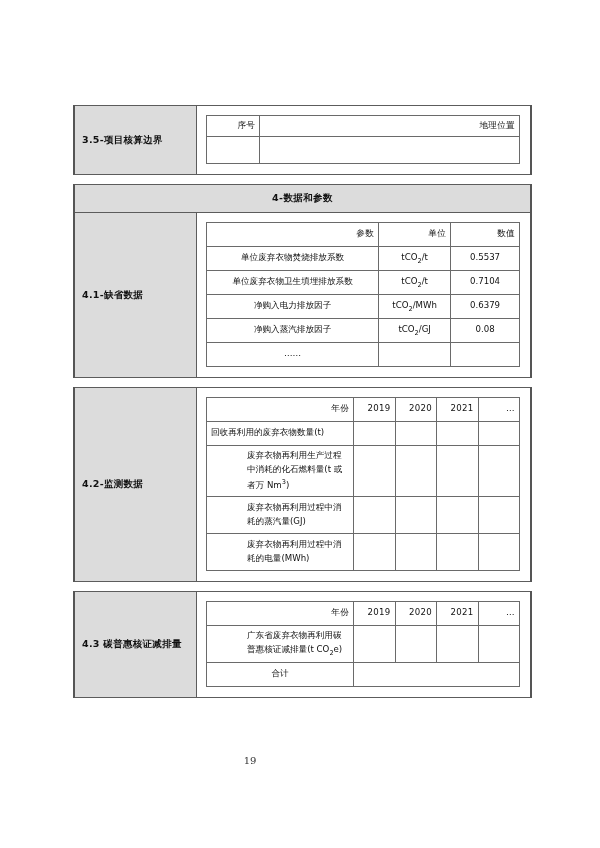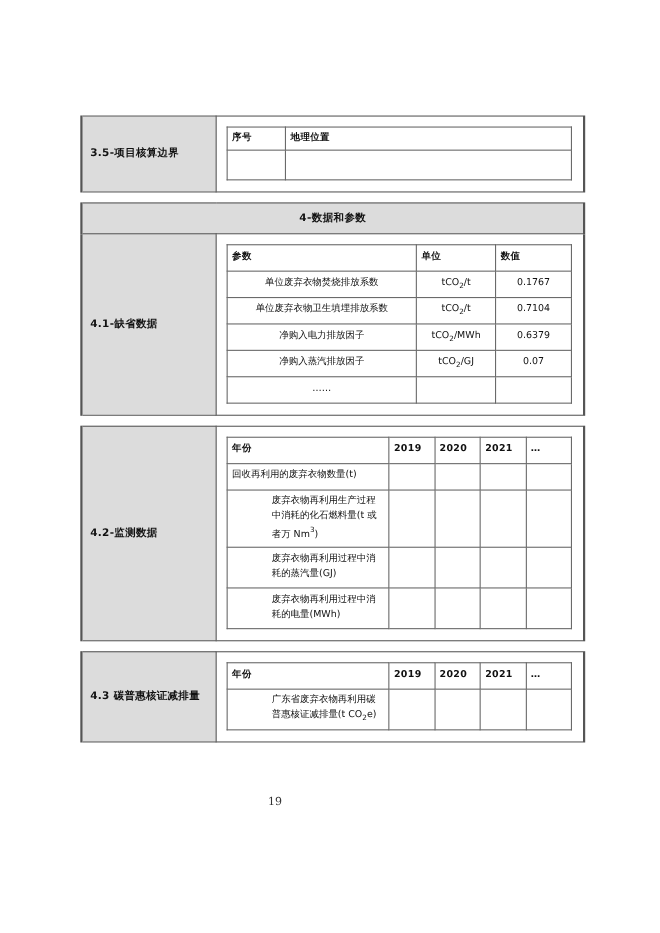--- a/index.html
+++ b/index.html
@@ -88,41 +88,41 @@
   .inner th, .inner td {
     border: 1px solid #6a6a6a;
     font-size: 8.6px;
     line-height: 1.62;
     padding: 3px 4px;
     color: #111;
     font-weight: normal;
     vertical-align: middle;
   }
   .inner th {
-    font-weight: bold;
-    text-align: left;
+    font-weight: normal;
+    text-align: right;
     letter-spacing: .3px;
   }
   .ctr { text-align: center; }
   .lft { text-align: left; padding-left: 5px; }
   .bold { font-weight: bold; }
   .tall td, .tall th { height: 17px; }
   .row2 td { height: 30px; padding-left: 40px; }
   .blank { background: #fff; }
   sub { font-size: 6.6px; }
   sup { font-size: 6.6px; }
 
   
   .geo-table td { height: 20px; }
 
   
   .page-number {
     position: absolute;
     left: 0;
-    top: 724px;
+    top: 755px;
     width: 500px;
     text-align: center;
     font-size: 10px;
     color: #333;
     font-family: "DejaVu Serif", "Liberation Serif", serif;
   }
 </style>
 </head>
 <body>
 
@@ -172,36 +172,36 @@
               </colgroup>
             <tbody>
               <tr class="tall">
                 <th class="ctr">参数</th>
                 <th class="ctr">单位</th>
                 <th class="ctr">数值</th>
               </tr>
               <tr class="tall">
                 <td class="ctr">单位废弃衣物焚烧排放系数</td>
                 <td class="ctr">tCO<sub>2</sub>/t</td>
-                <td class="ctr">0.1767</td>
+                <td class="ctr">0.5537</td>
               </tr>
               <tr class="tall">
                 <td class="ctr">单位废弃衣物卫生填埋排放系数</td>
                 <td class="ctr">tCO<sub>2</sub>/t</td>
                 <td class="ctr">0.7104</td>
               </tr>
               <tr class="tall">
                 <td class="ctr">净购入电力排放因子</td>
                 <td class="ctr">tCO<sub>2</sub>/MWh</td>
                 <td class="ctr">0.6379</td>
               </tr>
               <tr class="tall">
                 <td class="ctr">净购入蒸汽排放因子</td>
                 <td class="ctr">tCO<sub>2</sub>/GJ</td>
-                <td class="ctr">0.07</td>
+                <td class="ctr">0.08</td>
               </tr>
               <tr class="tall">
                 <td class="ctr">……</td>
                 <td class="ctr blank"></td>
                 <td class="ctr blank"></td>
               </tr>
             </tbody>
           </table>
         </td>
       </tr>
@@ -286,20 +286,24 @@
                 <th class="ctr">2021</th>
                 <th class="ctr">…</th>
               </tr>
               <tr class="row2">
                 <td class="lft">广东省废弃衣物再利用碳普惠核证减排量(t CO<sub>2</sub>e)</td>
                 <td class="blank"></td>
                 <td class="blank"></td>
                 <td class="blank"></td>
                 <td class="blank"></td>
               </tr>
+              <tr class="tall">
+                <td class="ctr bold">合计</td>
+                <td class="blank" colspan="4"></td>
+              </tr>
             </tbody>
           </table>
         </td>
       </tr>
 
     </tbody>
   </table>
 
   <div class="page-number">19</div>
 

